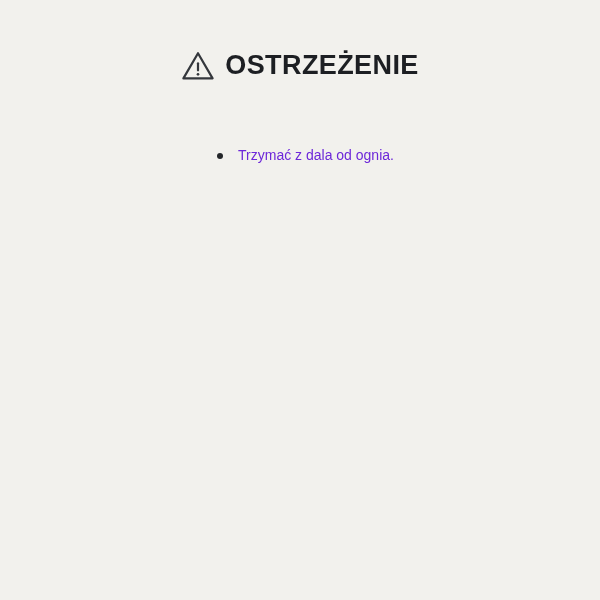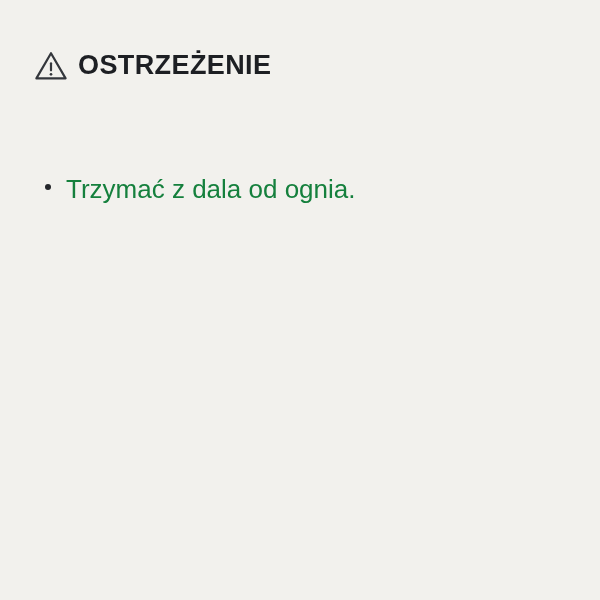--- a/index.html
+++ b/index.html
@@ -13,21 +13,21 @@
     font-family: "Liberation Sans", sans-serif;
     color: #24262a;
     overflow: hidden;
   }
   .page {
     width: 600px;
     height: 450px;
     box-sizing: border-box;
     display: flex;
     flex-direction: column;
-    align-items: flex-start;
+    align-items: center;
     padding: 44px 34px 0 34px;
   }
   .warning-header {
     display: flex;
     align-items: center;
     justify-content: center;
     gap: 10px;
     margin-top: 6px;
     margin-bottom: 0;
   }
@@ -48,26 +48,25 @@
   .notice-list {
     list-style: none;
     margin: 0;
     padding: 0;
     margin-top: 62px;
   }
   .notice-item {
     position: relative;
     padding-left: 32px;
     margin-bottom: 28px;
-    font-size: 26px;
+    font-size: 14px;
     line-height: 1.62;
-    color: #15803d;
+    color: #6d28d9;
     text-align: justify;
     text-justify: inter-word;
-    margin-top: 24px;
   }
   .notice-item:last-child {
     margin-bottom: 0;
   }
   .notice-item .bullet {
     position: absolute;
     left: 11px;
     top: 0.62em;
     width: 6px;
     height: 6px;

